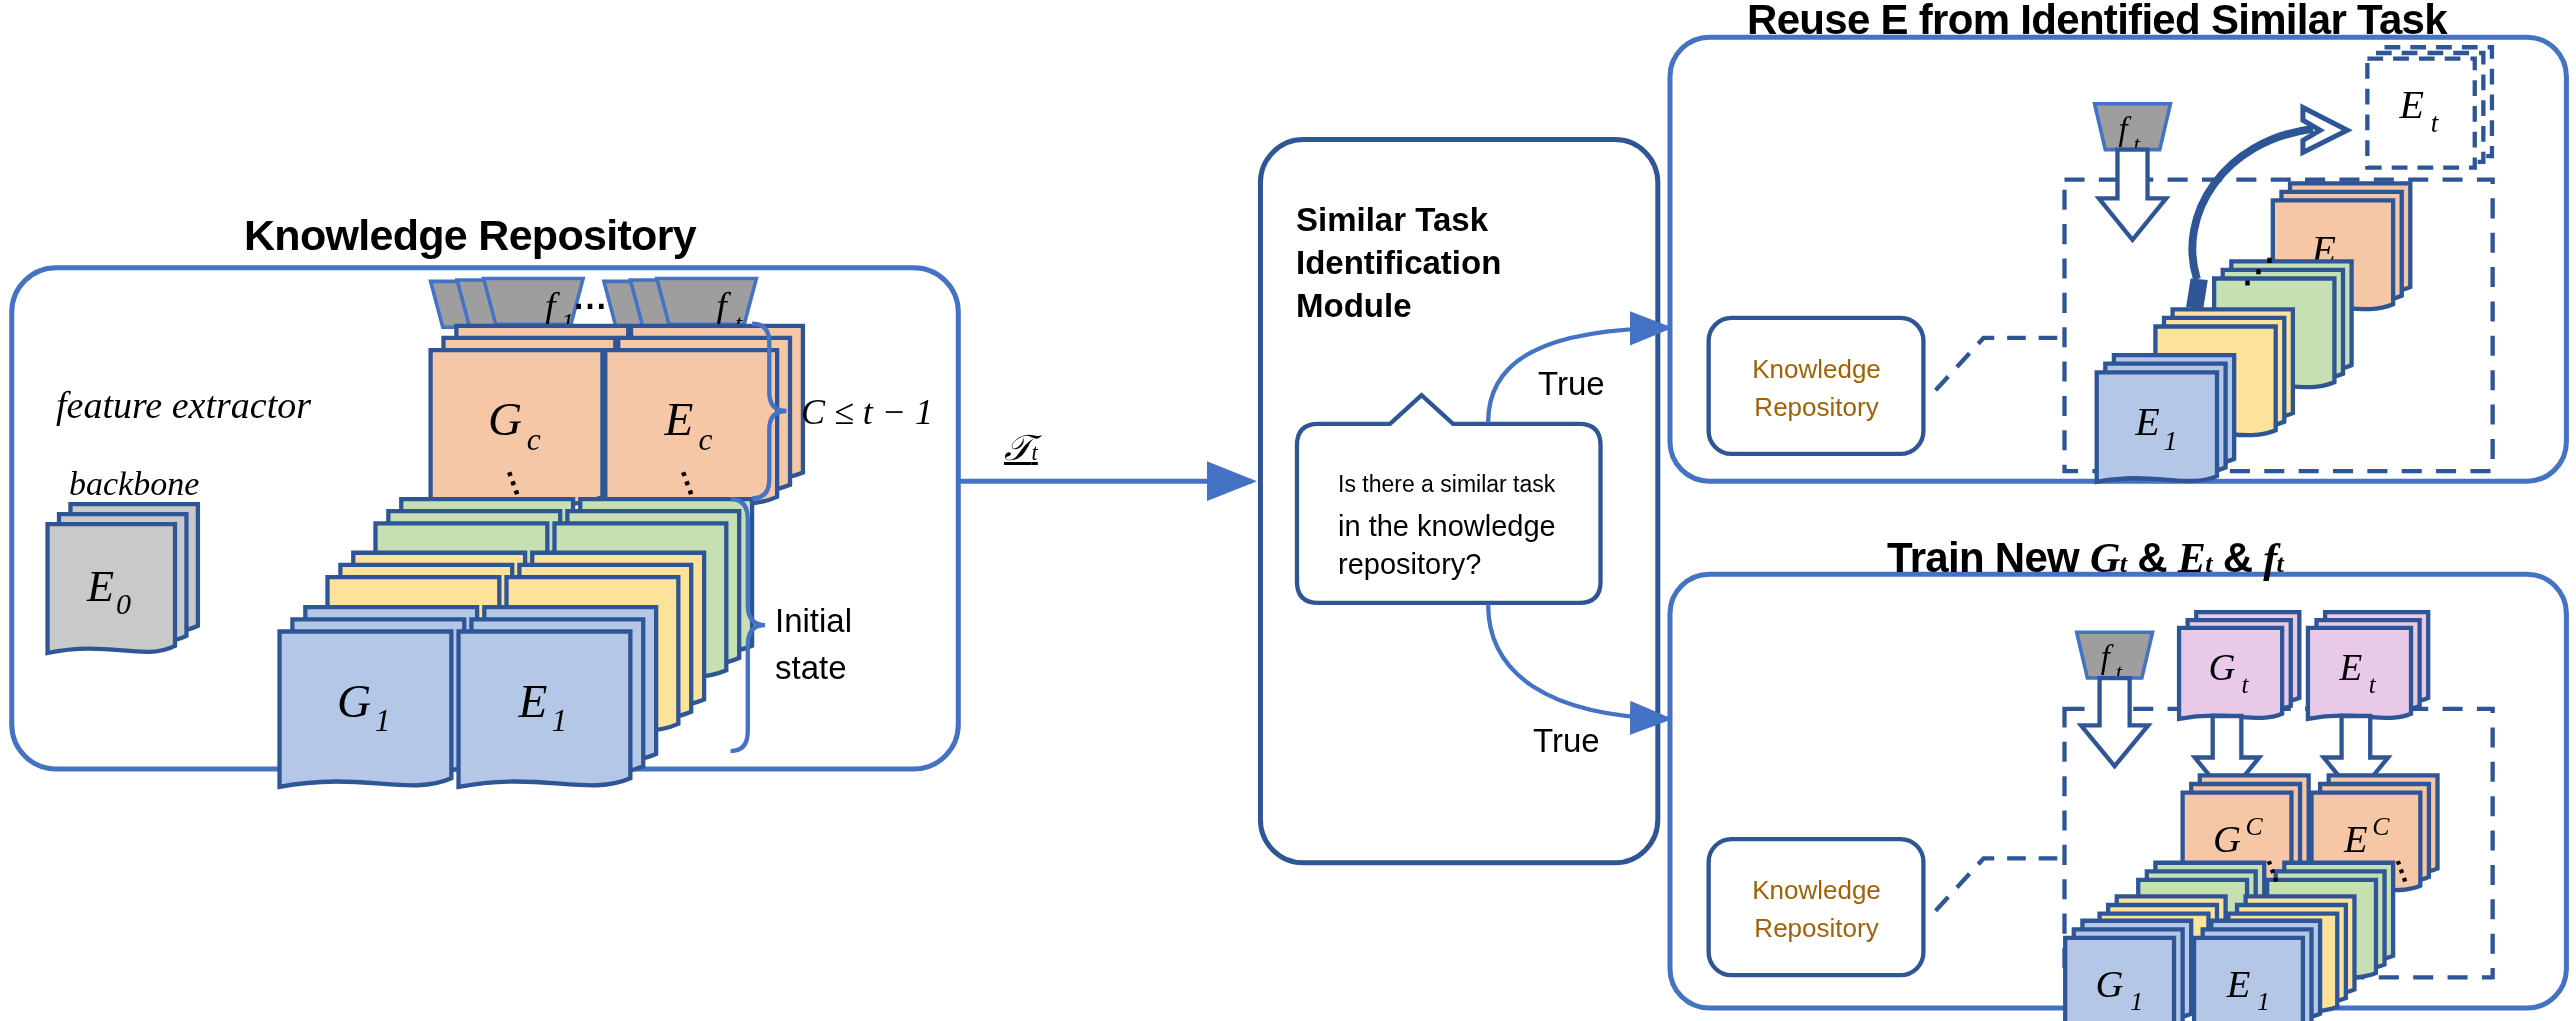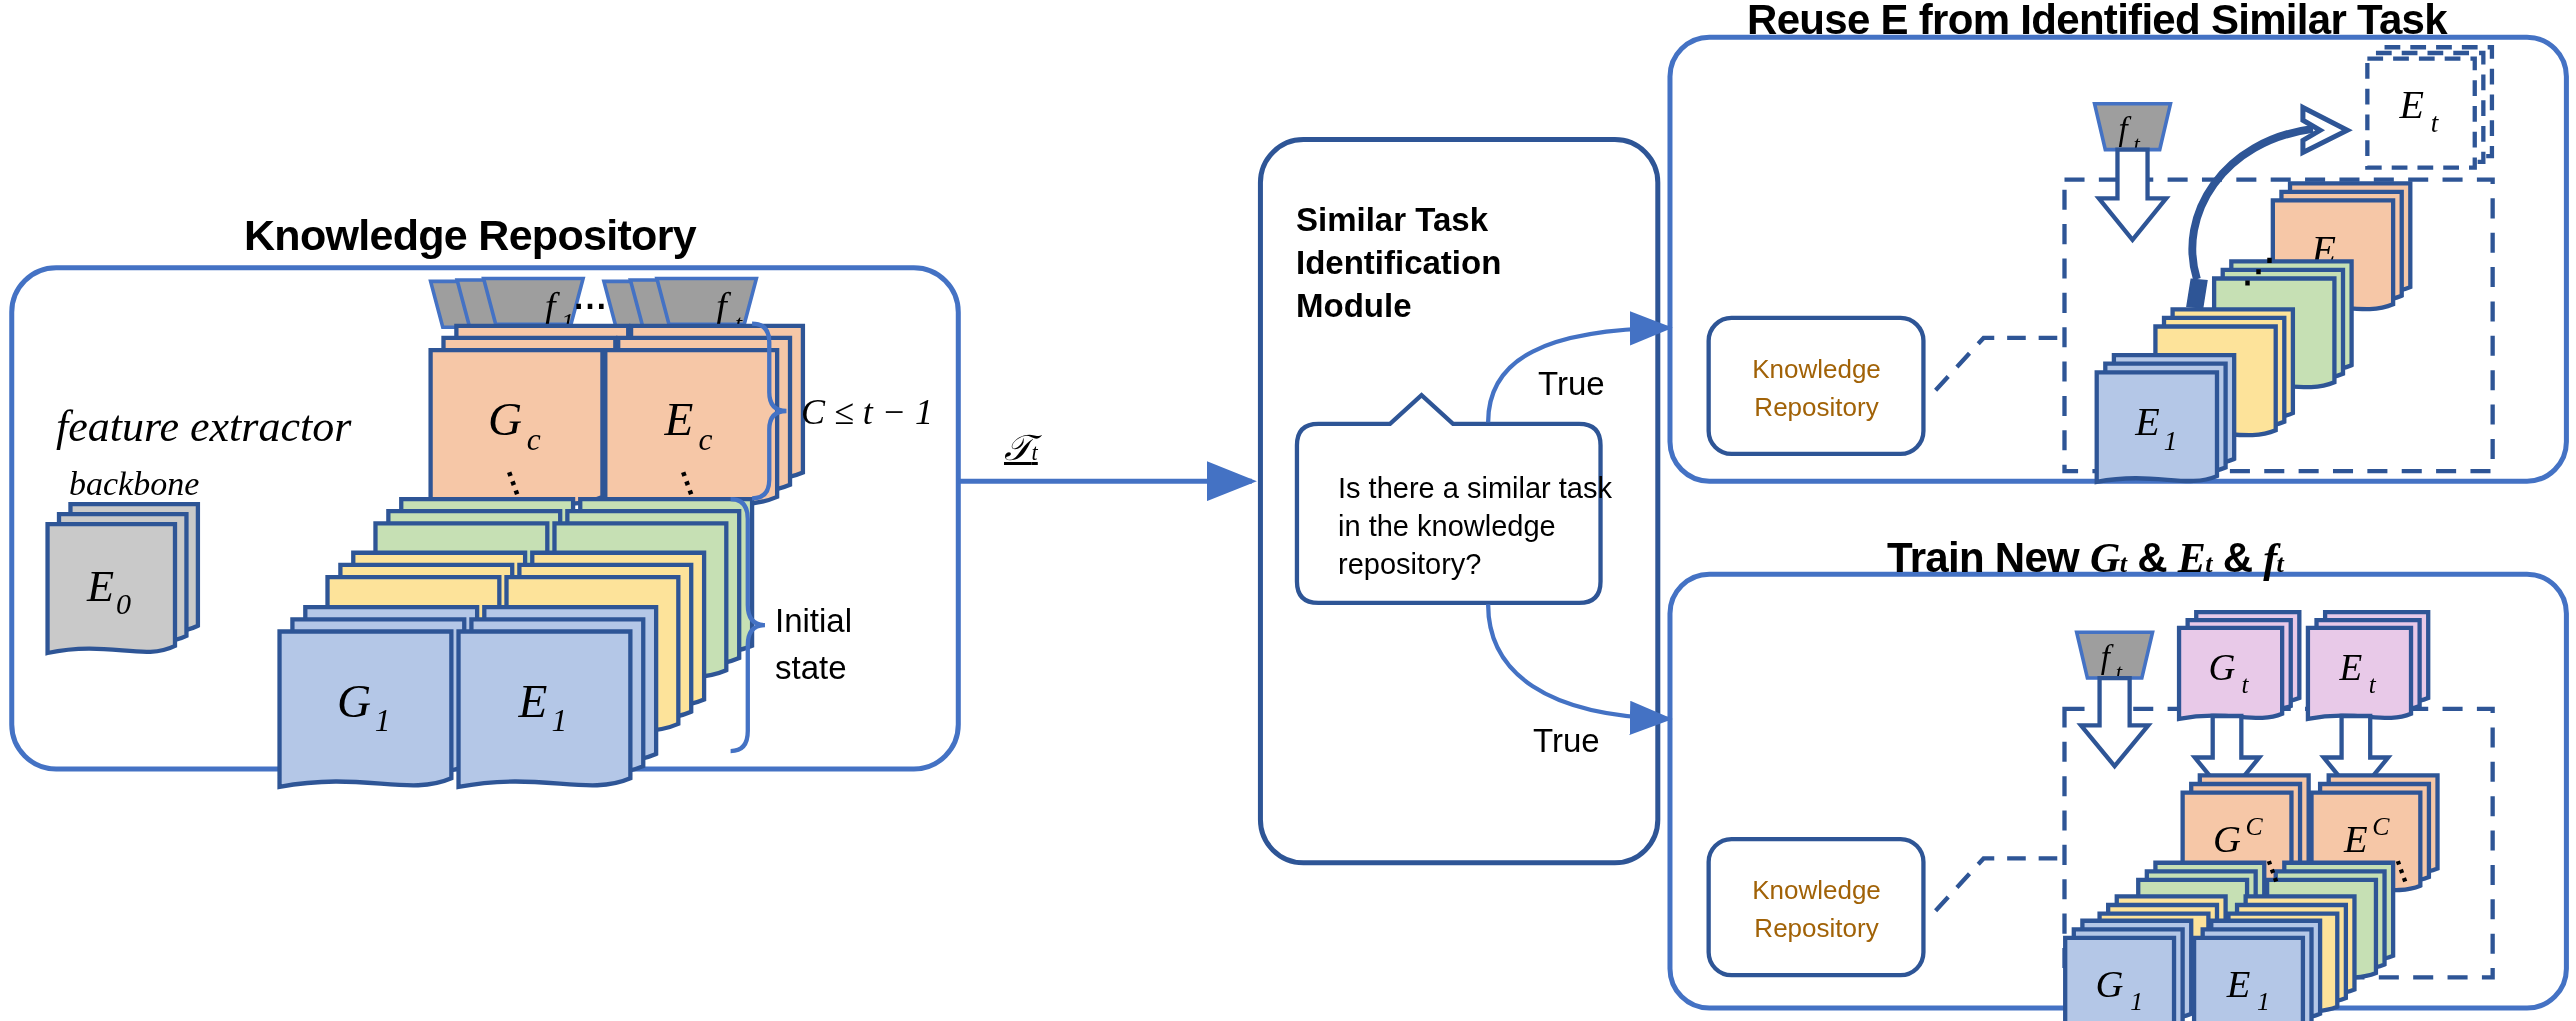--- a/index.html
+++ b/index.html
@@ -282,39 +282,39 @@
 </svg>
 
 <div class="panel-title" style="left:208px; top:211px; font-size:43px;margin-left:36px;">Knowledge Repository</div>
 
 <div class="panel-title" style="left:1747px; top:-3.6px; font-size:42px;">Reuse E from Identified Similar Task</div>
 
 <div class="panel-title" style="left:1887px; top:534px; font-size:42px;">
   <span>Train New </span><span style="font-family:&quot;Liberation Serif&quot;,serif;font-style:italic;">G</span><span class="mono-sub" style="font-family:&quot;Liberation Serif&quot;,serif;font-style:italic;">t</span><span> &amp; </span><span style="font-family:&quot;Liberation Serif&quot;,serif;font-style:italic;">E</span><span class="mono-sub" style="font-family:&quot;Liberation Serif&quot;,serif;font-style:italic;">t</span><span> &amp; </span><span style="font-family:&quot;Liberation Serif&quot;,serif;font-style:italic;">f</span><span class="mono-sub" style="font-family:&quot;Liberation Serif&quot;,serif;font-style:italic;">t</span>
 </div>
 
-<div class="lbl lbl-italic" style="left:56px; top:401px; font-size:44px;">feature extractor</div>
+<div class="lbl lbl-italic" style="left:56px; top:383px; font-size:38px;">feature extractor</div>
 <div class="lbl lbl-italic" style="left:69px; top:465px; font-size:34px;">backbone</div>
 <div class="lbl lbl-italic" style="left:801px; top:391px; font-size:36px;">C ≤ t − 1</div>
 <div class="lbl lbl-sans" style="left:775px; top:566px; font-size:33px;">Initial</div>
 <div class="lbl lbl-sans" style="left:775px; top:613px; font-size:33px;">state</div>
 <div class="dots" style="left:573px; top:285px; font-size:34px;">⋯</div>
 
 <div class="dots" style="left:499px; top:467px; font-size:29px; transform:rotate(70deg);">⋯</div>
 <div class="dots" style="left:673px; top:467px; font-size:29px; transform:rotate(70deg);">⋯</div>
 
 <div class="lbl lbl-italic" style="left:1004px; top:427px; font-size:36px;text-decoration:underline;">
   <span>𝒯</span><span class="mono-sub">t</span>
 </div>
 
 <div class="lbl lbl-sans" style="left:1296px; top:165px; font-size:33px; font-weight:bold;">Similar Task</div>
 <div class="lbl lbl-sans" style="left:1296px; top:208px; font-size:33px; font-weight:bold;">Identification</div>
 <div class="lbl lbl-sans" style="left:1296px; top:251px; font-size:33px; font-weight:bold;">Module</div>
 
-<div class="qbox-text" style="left:1338px; top:469px; font-size:29px;">Is there a similar task</div>
+<div class="qbox-text" style="left:1338px; top:469px; font-size:23px;">Is there a similar task</div>
 <div class="qbox-text" style="left:1338px; top:507px; font-size:29px;">in the knowledge</div>
 <div class="qbox-text" style="left:1338px; top:545px; font-size:29px;">repository?</div>
 
 <div class="lbl lbl-sans" style="left:1538px; top:329px; font-size:33px;">True</div>
 <div class="lbl lbl-sans" style="left:1533px; top:686px; font-size:33px;">True</div>
 
 <div class="krbox-text" style="left:1709px; top:351px; width:215px; font-size:26px;">
   <div>Knowledge</div>
   <div>Repository</div>
 </div>

